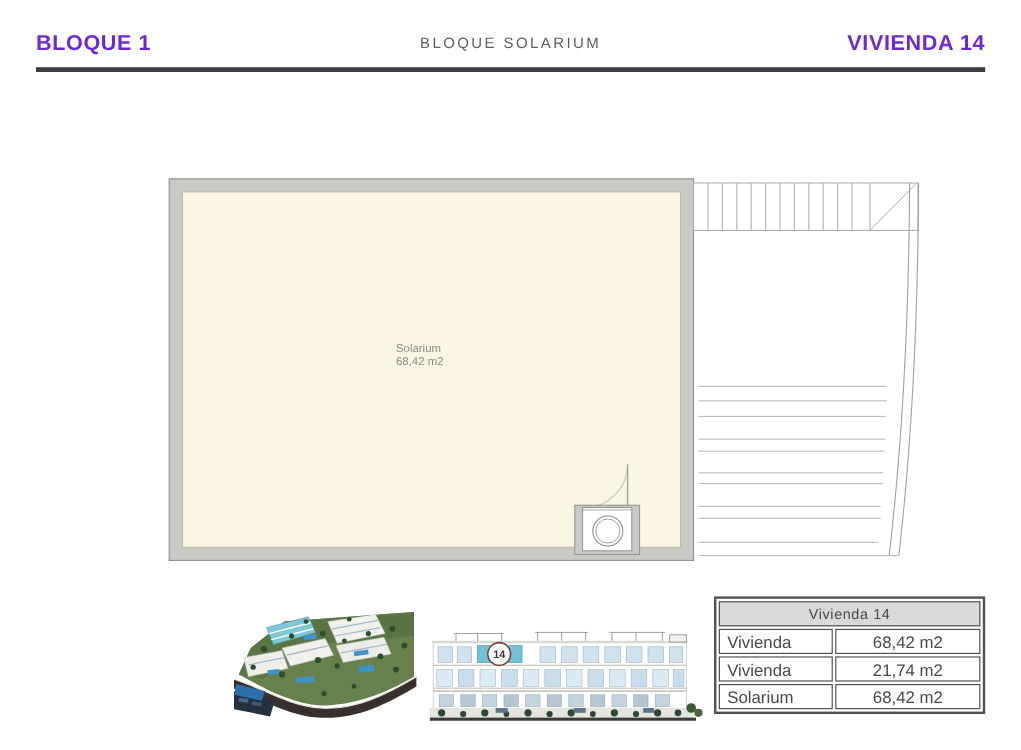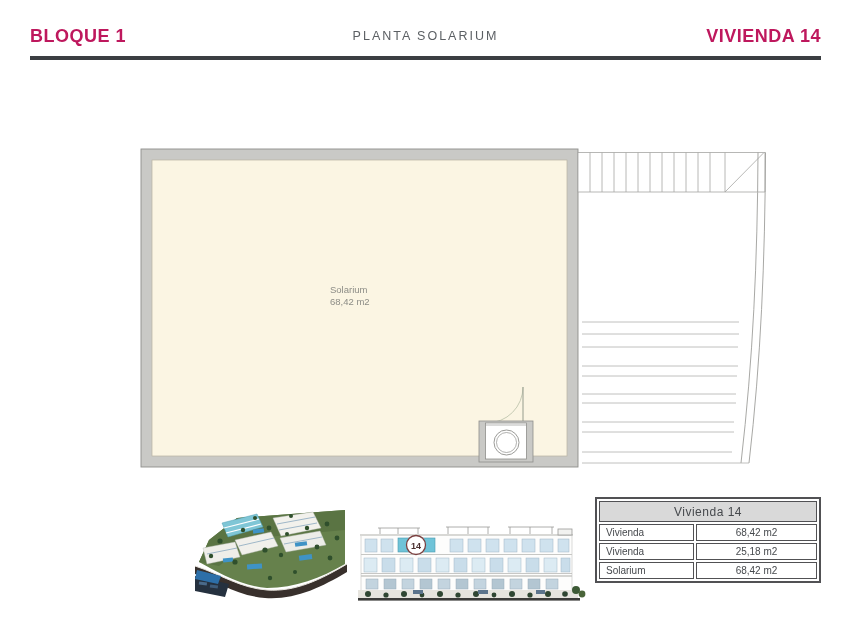--- a/index.html
+++ b/index.html
@@ -2,49 +2,49 @@
 <html><head>
 <meta charset="utf-8">
 <style>
   html,body{margin:0;padding:0;background:#ffffff;}
   body{font-family:"Liberation Sans", sans-serif;}
   #page{position:relative;width:851px;height:625px;background:#ffffff;overflow:hidden;}
 
   
   .hdr{position:absolute;top:20px;left:30px;width:791px;height:32px;
        display:flex;align-items:center;justify-content:space-between;}
-  .hdr .big{font-size:18px;font-weight:bold;color:#be185d;letter-spacing:.5px;}
+  .hdr .big{font-size:18px;font-weight:bold;color:#6d28d9;letter-spacing:.5px;}
   .hdr .mid{font-size:12.5px;color:#5b5f63;letter-spacing:2px;font-weight:500;
             position:absolute;left:50%;transform:translateX(-50%);}
   .rule{position:absolute;top:56px;left:30px;width:791px;height:4px;background:#3b3e42;}
 
   
   .abs{position:absolute;}
 
   
   .tblwrap{position:absolute;left:595px;top:497px;width:226px;}
   table.sum{width:100%;border-collapse:separate;border-spacing:2px;
             border:2px solid #515154;background:#ffffff;}
-  table.sum td{border:1.4px solid #515154;font-size:10px;color:#46494d;
+  table.sum td{border:1.4px solid #515154;font-size:14px;color:#46494d;
                padding:1.5px 6px;height:12px;}
   table.sum td.hd{background:#d9d9d9;text-align:center;font-size:12px;
                   letter-spacing:.5px;padding:2.5px 4px;}
   table.sum td.lab{text-align:left;width:44%;}
   table.sum td.val{text-align:center;width:56%;}
 
   svg text{font-family:"Liberation Sans", sans-serif;}
 </style>
 </head>
 <body>
 
 <div id="page">
 
   <div class="hdr">
     <div class="big">BLOQUE 1</div>
-    <div class="mid">PLANTA SOLARIUM</div>
+    <div class="mid">BLOQUE SOLARIUM</div>
     <div class="big">VIVIENDA 14</div>
   </div>
   <div class="rule"></div>
 
   <svg class="abs" style="left:130px;top:140px;" width="660" height="345" viewBox="130 140 660 345">
 
     <rect x="141" y="149" width="437" height="318" fill="#C9C9C6" stroke="#8E8E8B" stroke-width="0.9"></rect>
 
     <rect x="152" y="160" width="415" height="296" fill="#FBF5E3" stroke="#B8B2A2" stroke-width="0.7"></rect>
 
@@ -258,21 +258,21 @@
       <tbody>
           <tr>
         <td class="hd" colspan="2">Vivienda 14</td>
       </tr>
       <tr>
         <td class="lab">Vivienda</td>
         <td class="val">68,42 m2</td>
       </tr>
       <tr>
         <td class="lab">Vivienda</td>
-        <td class="val">25,18 m2</td>
+        <td class="val">21,74 m2</td>
       </tr>
       <tr>
         <td class="lab">Solarium</td>
         <td class="val">68,42 m2</td>
       </tr>
     </tbody>
       </table>
   </div>
 
 </div>

